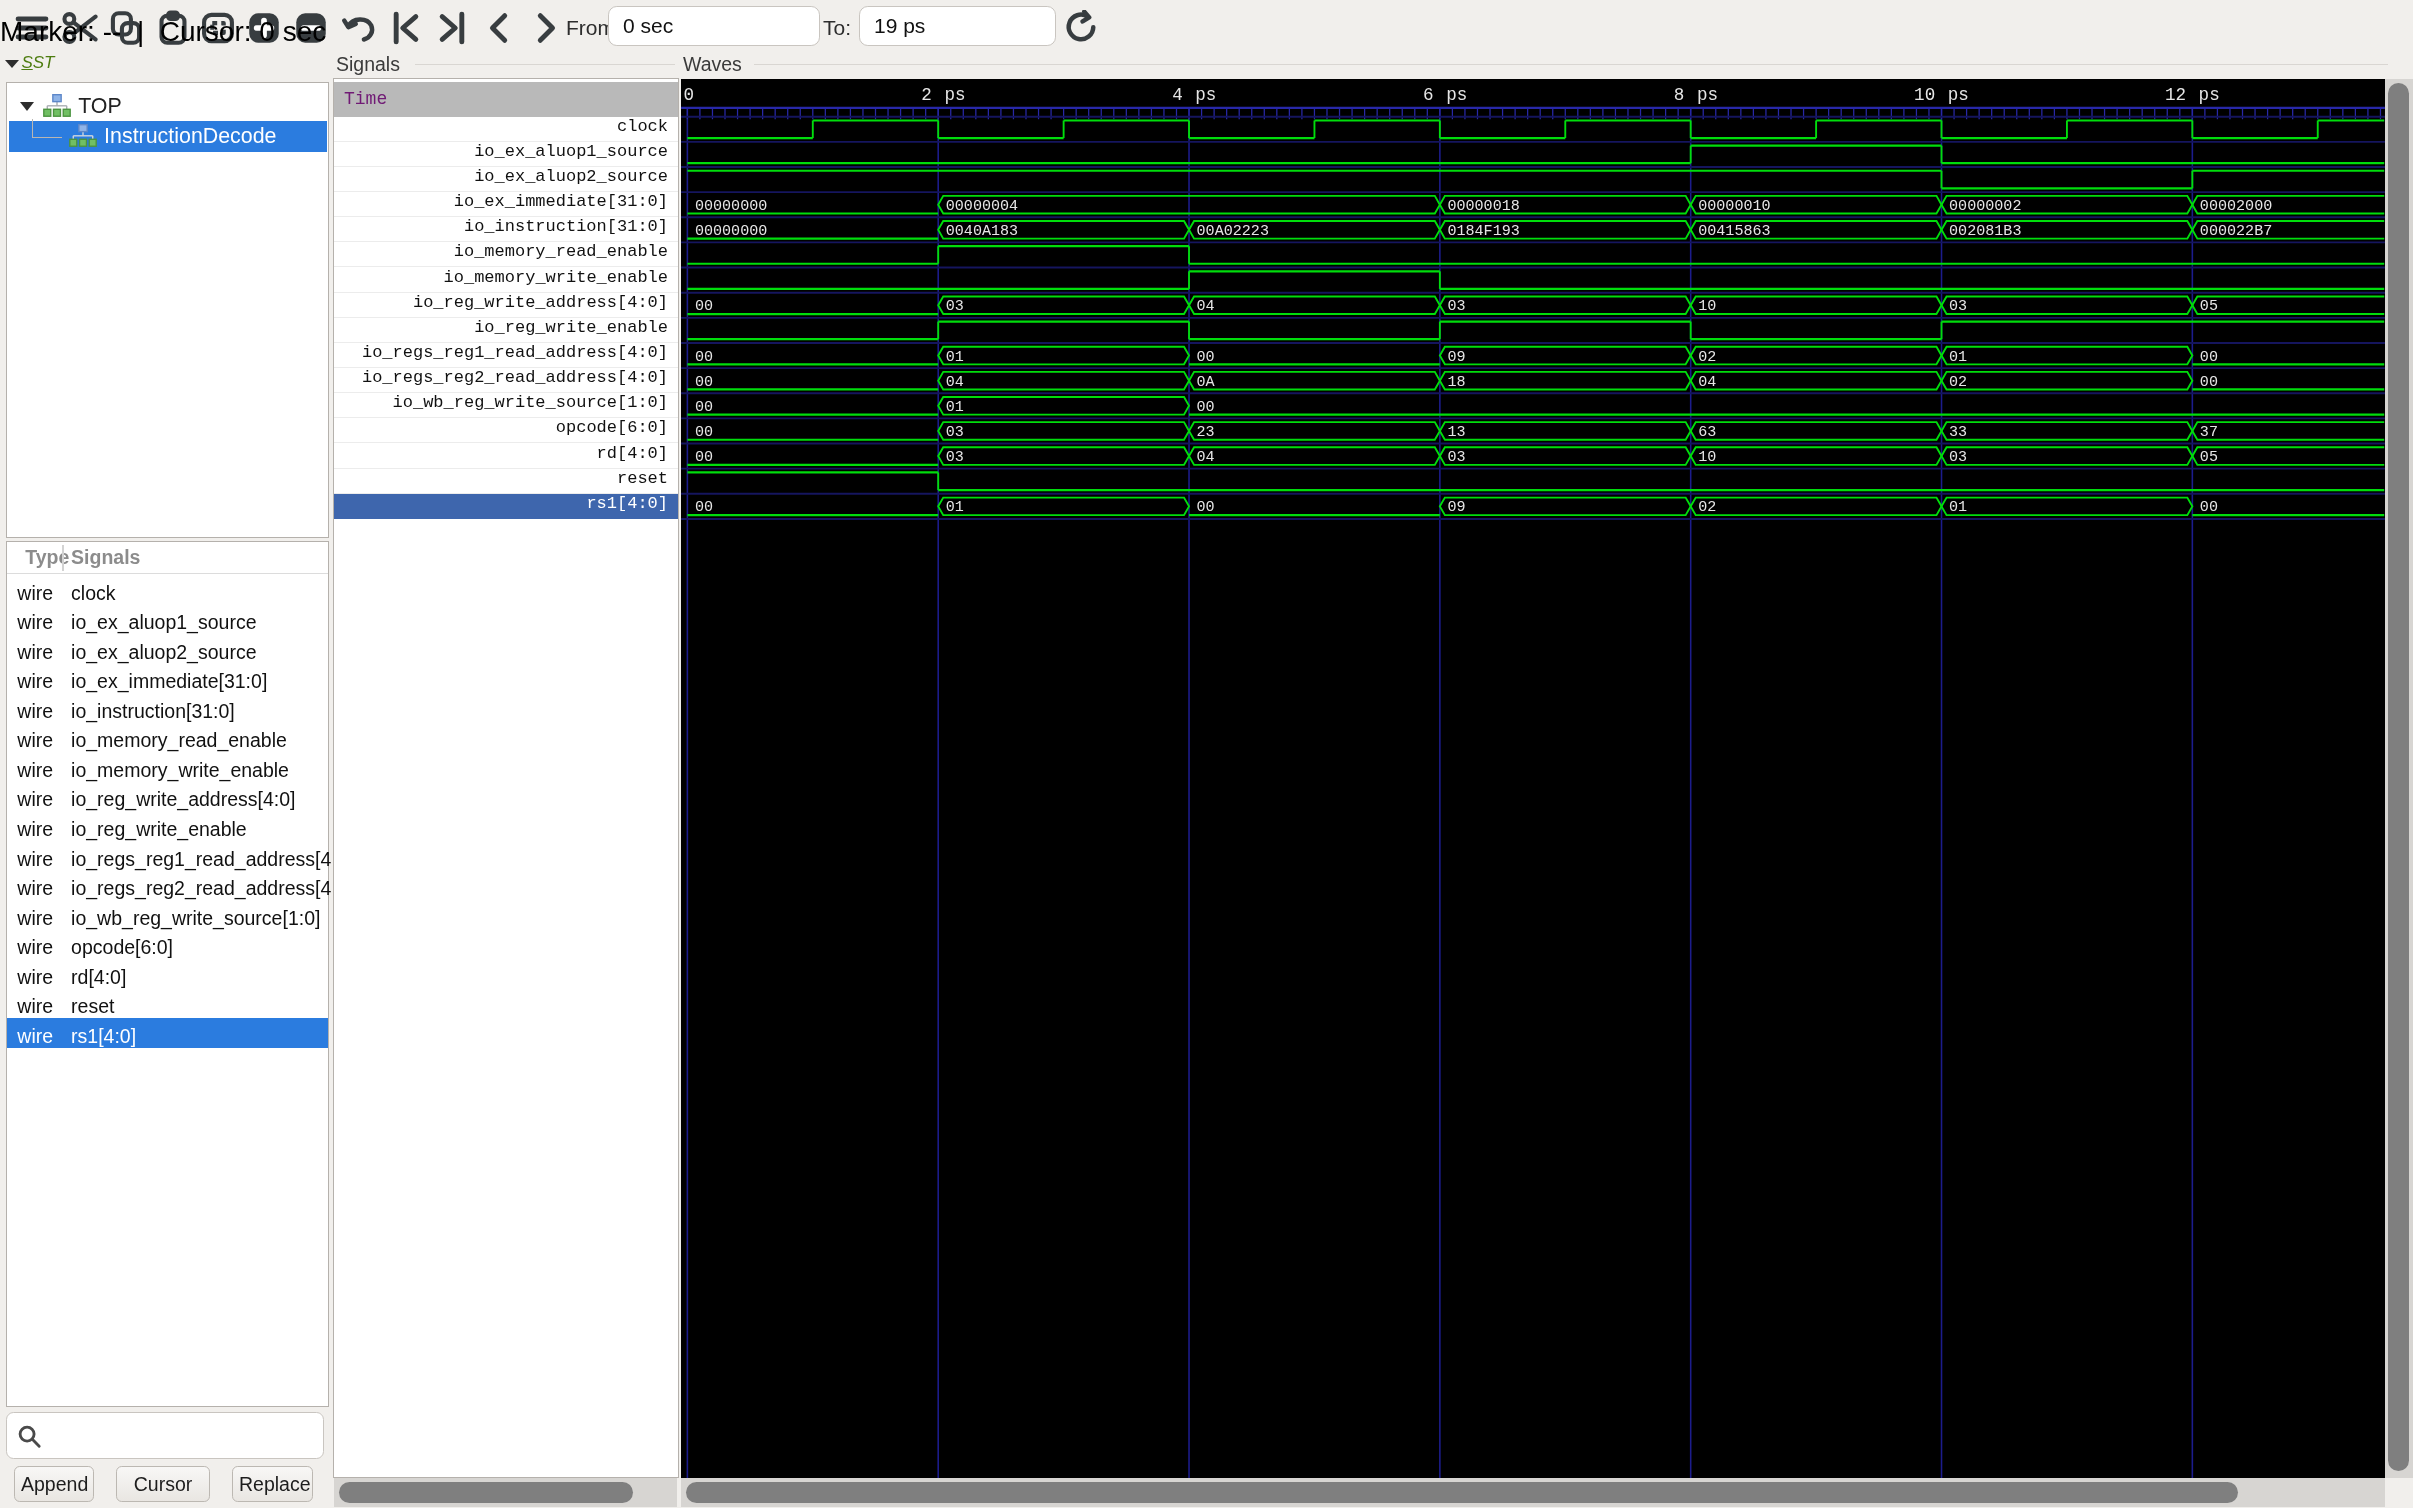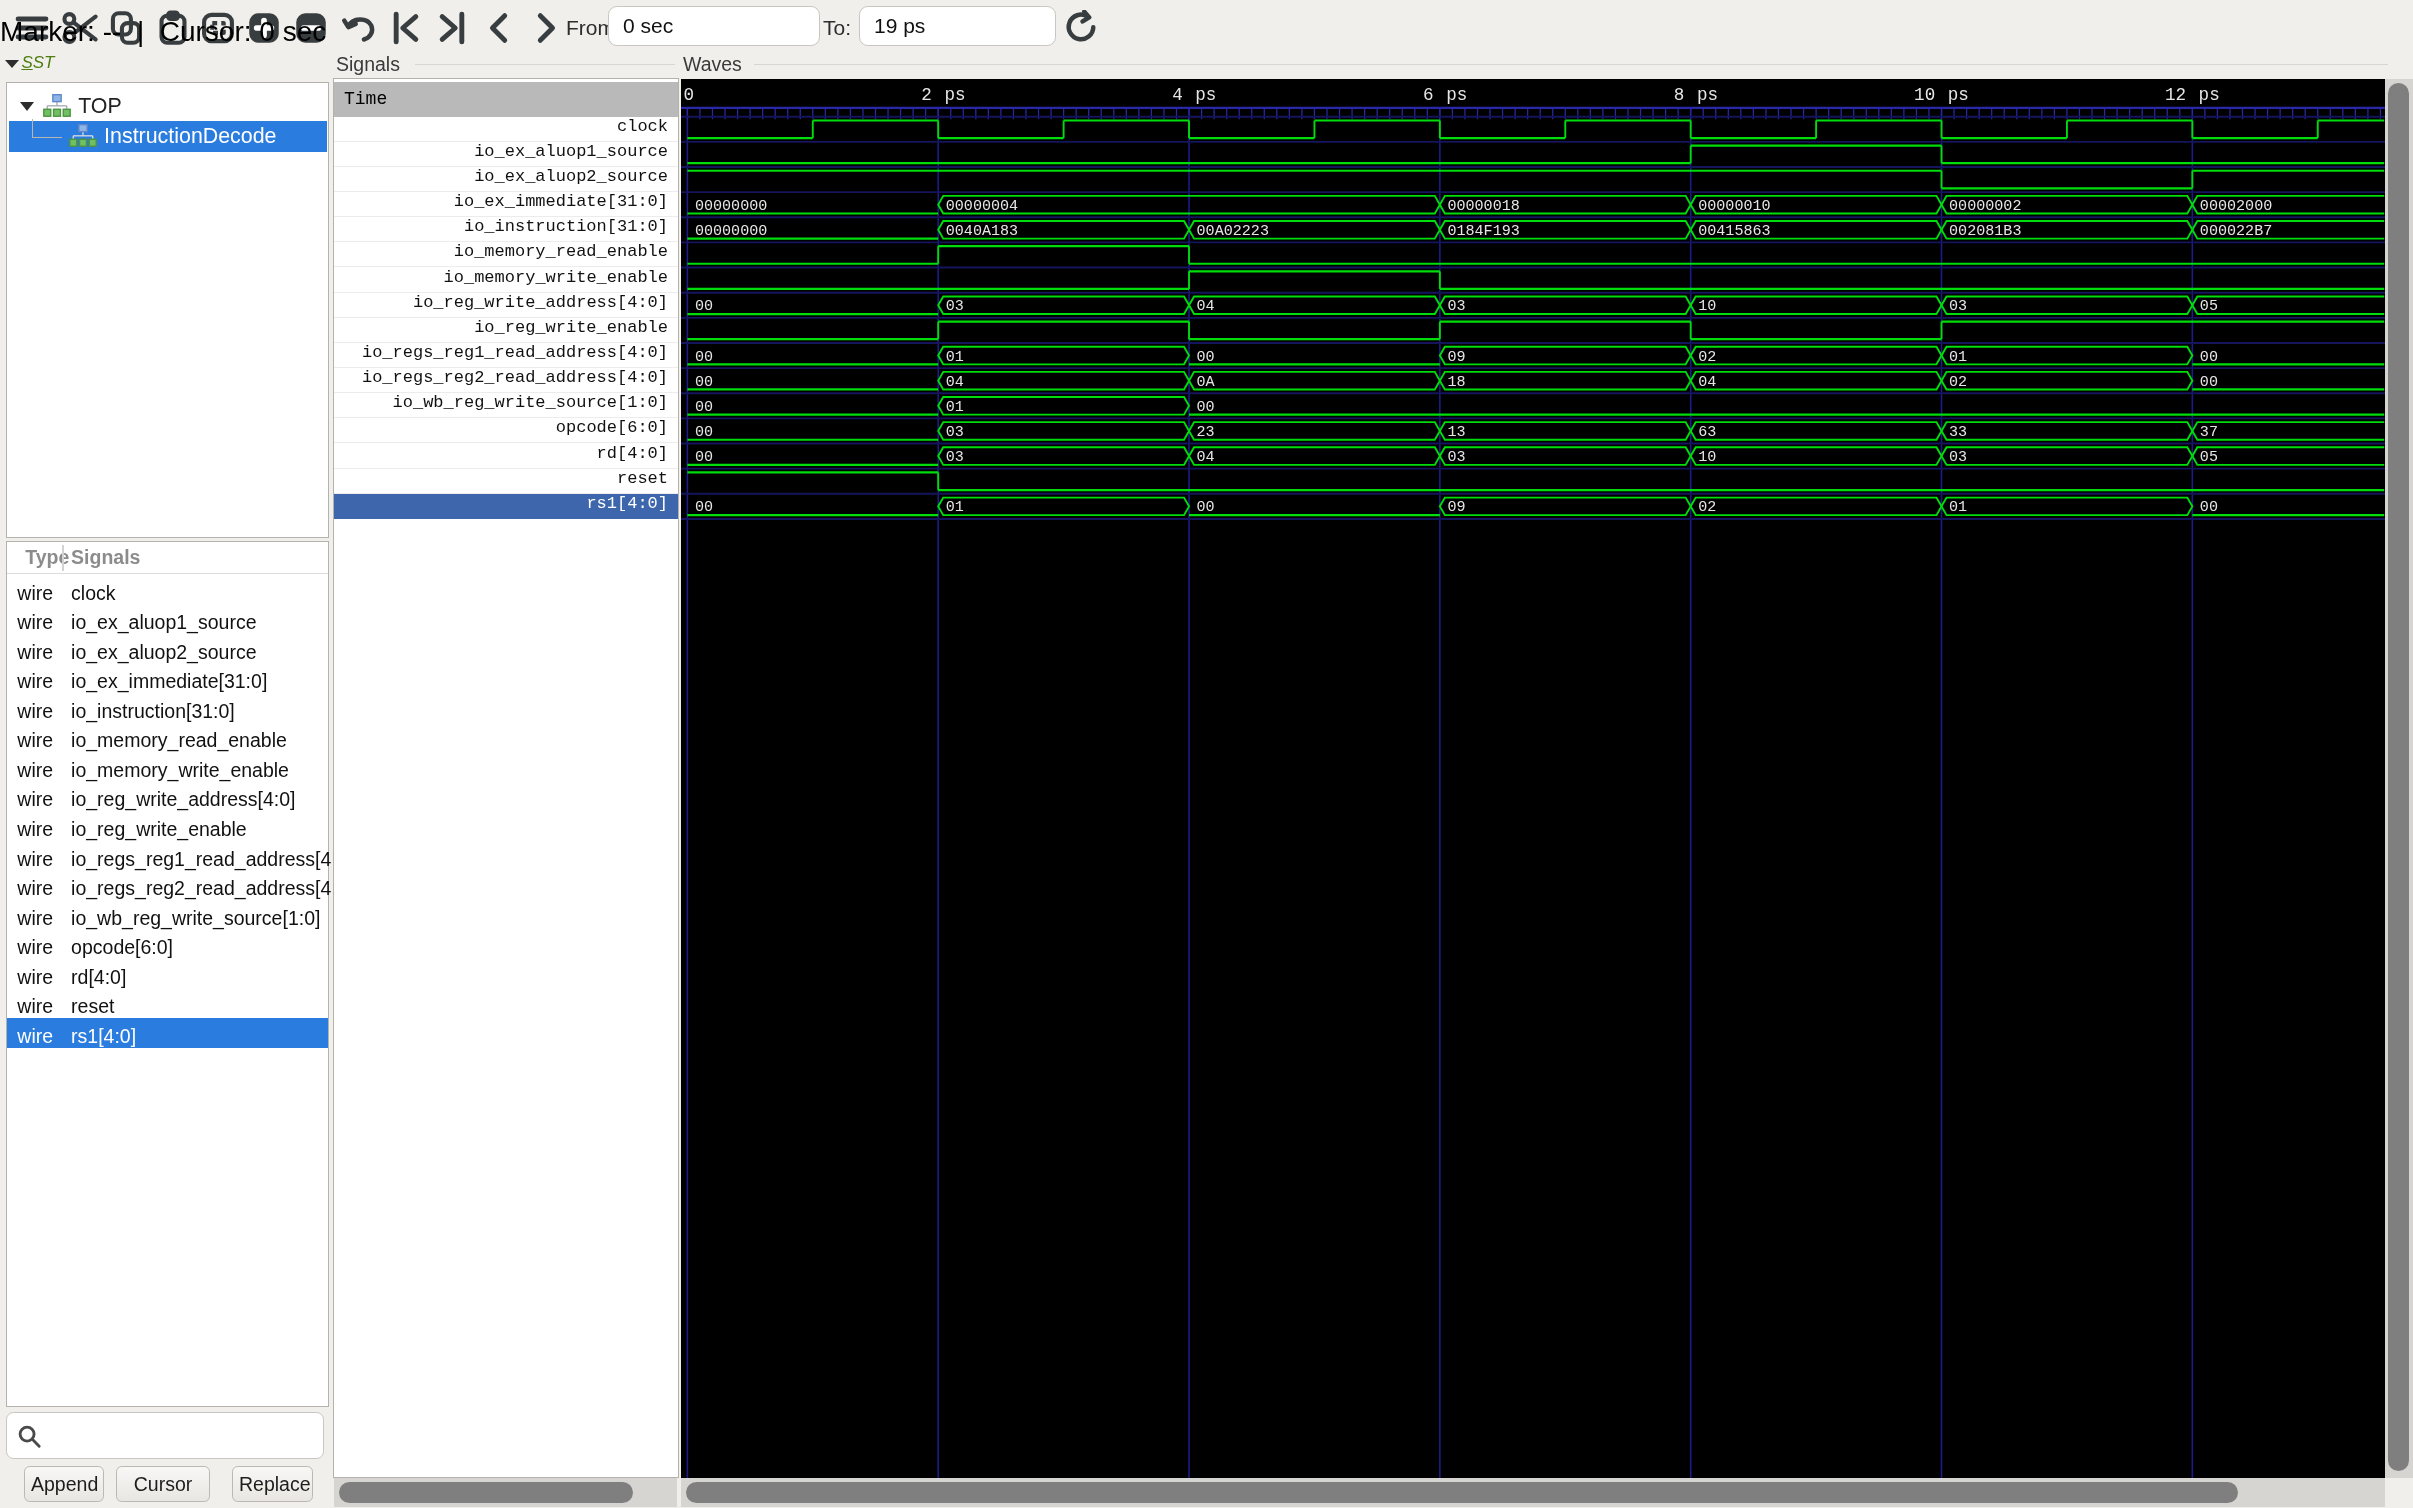--- a/index.html
+++ b/index.html
@@ -42,21 +42,21 @@
   #search-box svg{position:absolute;left:7.5px;top:8.8px;width:28px;height:28px;}
   #search-input{position:absolute;left:40px;top:2.5px;right:5px;height:38px;border:none;outline:none;
       font-size:19.5px;font-family:"Liberation Sans",sans-serif;background:transparent;}
   .pbtn{position:absolute;top:1466px;height:36px;background:linear-gradient(#f8f7f6,#e9e6e2);
       border:1.3px solid #bcb8b2;border-radius:5.7px;font-size:19.5px;color:#1d1d1d;
       font-family:"Liberation Sans",sans-serif;cursor:pointer;}
   
   .frame-label{position:absolute;top:53px;font-size:19.5px;color:#3a3a3a;background:#f1efec;z-index:3;padding-right:5px;}
   .frame-line{position:absolute;top:64px;height:1.3px;background:#d9d6d2;}
   #sig-panel{left:333px;top:78px;width:346px;height:1400px;}
-  #time-head{position:absolute;left:0;top:2.5px;right:0;height:35px;background:#b9b9b9;color:#000000;
+  #time-head{position:absolute;left:0;top:2.5px;right:0;height:35px;background:#b9b9b9;color:#701a75;
       font:18px "Liberation Mono",monospace;line-height:35px;padding-left:10px;box-sizing:border-box;}
   .sig-row{position:absolute;left:0;right:0;height:25px;line-height:25px;text-align:right;padding-right:10px;
       font:17px "Liberation Mono",monospace;color:#111;border-bottom:0.6px solid #ececec;box-sizing:border-box;}
   .sig-row.sel{background:#3e66ad;color:#fff;border-bottom:none;}
   
   #waves-svg{position:absolute;left:681px;top:79px;background:#000;}
   
   .sb-track{position:absolute;background:#d7d5d2;}
   .sb-thumb{position:absolute;background:#7f7f7f;border-radius:10.7px;}
 </style>
@@ -294,21 +294,21 @@
 
 <div id="search-box">
   <svg viewBox="0 0 44 44">
     <g stroke="#4a4a4a" stroke-width="4.5" fill="none" stroke-linecap="round">
       <circle cx="19" cy="19" r="11"></circle>
         <line x1="28" y1="28" x2="38" y2="38"></line>
       </g>
     </svg>
   <input id="search-input" value="" style="">
 </div>
-<button class="pbtn" style="left:24px;width:80px">Append</button>
+<button class="pbtn" style="left:14px;width:80px">Append</button>
 <button class="pbtn" style="left:116px;width:94px">Cursor</button>
 <button class="pbtn" style="left:232px;width:81px">Replace</button>
 
 <span class="frame-label" style="left:336px">Signals</span>
 <div class="frame-line" style="left:415px;width:260px"></div>
 <div class="whitebox" id="sig-panel">
   <div id="time-head">Time</div>
   <div id="sig-rows">
       <div class="sig-row" style="top: 38px;">clock</div>
       <div class="sig-row" style="top: 63px;">io_ex_aluop1_source</div>

